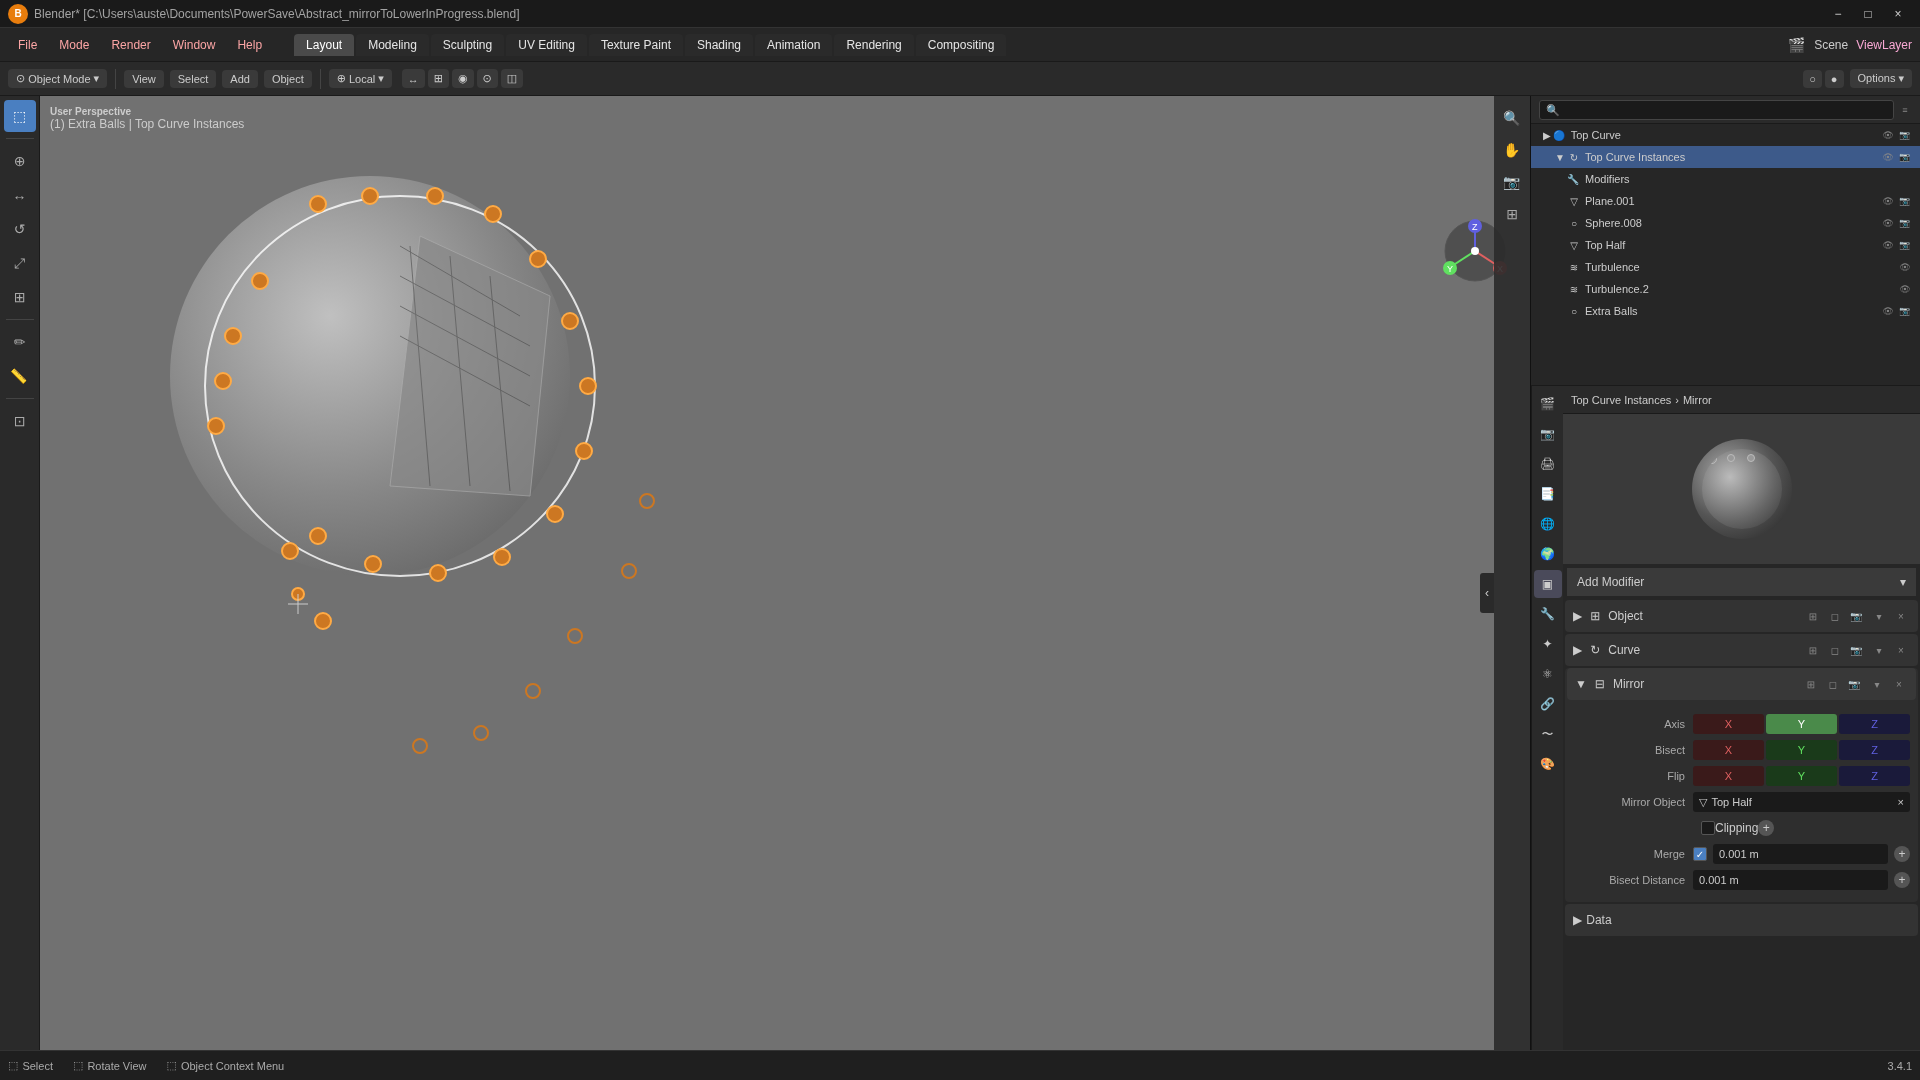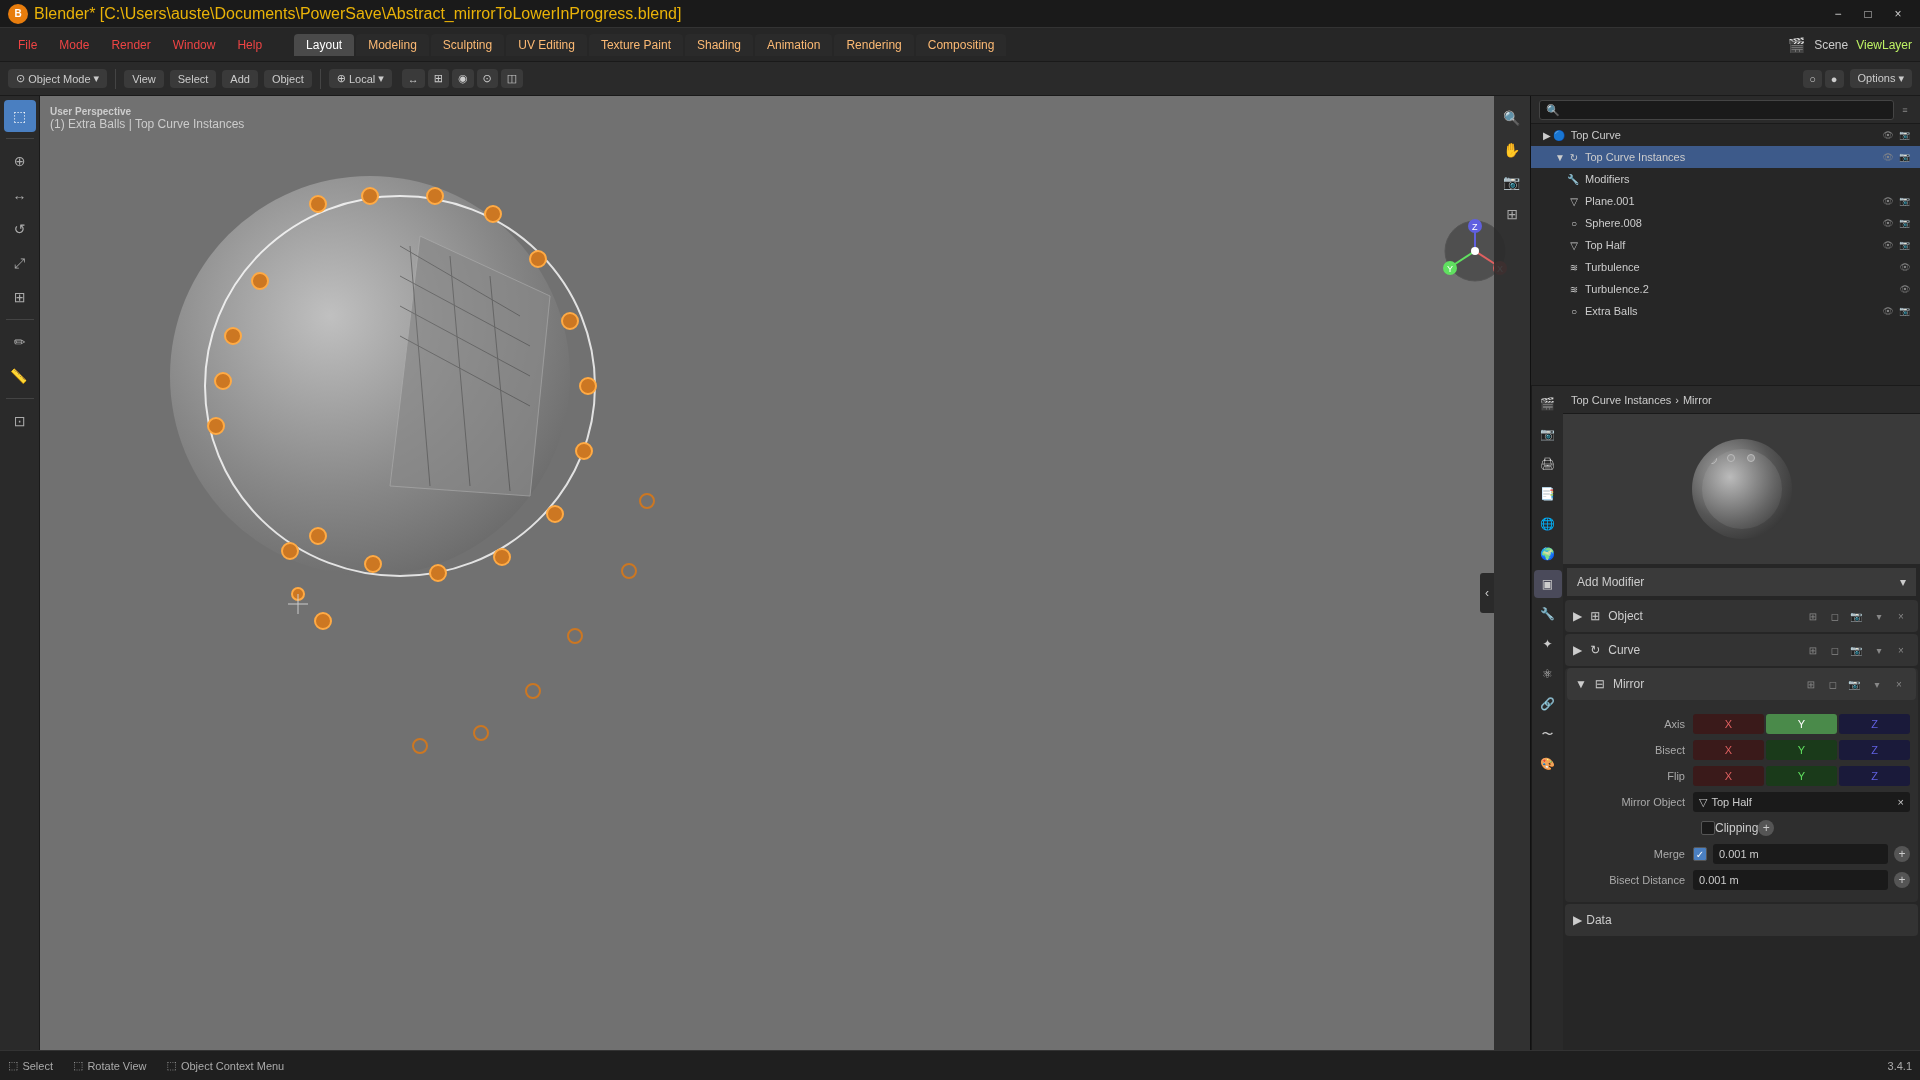--- a/index.html
+++ b/index.html
@@ -5,32 +5,32 @@
     * { box-sizing: border-box; margin: 0; padding: 0; }
     body { width: 1920px; height: 1080px; overflow: hidden; background: #1a1a1a; font-family: 'Arial', sans-serif; font-size: 12px; color: #ccc; }
 
     
     #titlebar {
       width: 100%; height: 28px; background: #1a1a1a; display: flex; align-items: center;
       justify-content: space-between; padding: 0 8px; border-bottom: 1px solid #333;
     }
     #titlebar .title-left { display: flex; align-items: center; gap: 6px; }
     #titlebar .title-left .blender-icon { width: 20px; height: 20px; background: #e87d0d; border-radius: 50%; display: flex; align-items: center; justify-content: center; font-weight: bold; font-size: 10px; color: white; }
-    #titlebar .title-text { color: #eab308; font-size: 16px; }
+    #titlebar .title-text { color: #a3a3a3; font-size: 12px; }
     #titlebar .win-controls { display: flex; gap: 2px; }
     #titlebar .win-btn { width: 28px; height: 22px; border: none; cursor: pointer; font-size: 12px; color: #ccc; background: transparent; }
 
     
     #menubar {
       width: 100%; height: 34px; background: #262626; display: flex; align-items: center;
       padding: 0 8px; gap: 2px; border-bottom: 1px solid #1a1a1a;
     }
-    .menu-item { padding: 4px 10px; border-radius: 4px; cursor: pointer; font-size: 12px; color: #ef4444; }
+    .menu-item { padding: 4px 10px; border-radius: 4px; cursor: pointer; font-size: 12px; color: #fca5a5; }
     .workspace-tabs { display: flex; margin-left: 20px; gap: 2px; }
-    .workspace-tab { padding: 4px 12px; border-radius: 4px 4px 0 0; cursor: pointer; font-size: 12px; color: #fdba74; background: #2a2a2a; }
+    .workspace-tab { padding: 4px 12px; border-radius: 4px 4px 0 0; cursor: pointer; font-size: 12px; color: #e5e5e5; background: #2a2a2a; }
     .workspace-tab.active { background: #4a4a4a; color: #fff; }
 
     
     #main { display: flex; width: 100%; height: calc(1080px - 28px - 34px - 30px); }
 
     
     #left-toolbar {
       width: 40px; background: #2a2a2a; display: flex; flex-direction: column; align-items: center;
       padding: 4px 0; gap: 2px; border-right: 1px solid #1a1a1a;
     }
@@ -143,21 +143,21 @@
     <div class="workspace-tab">UV Editing</div>
     <div class="workspace-tab">Texture Paint</div>
     <div class="workspace-tab">Shading</div>
     <div class="workspace-tab">Animation</div>
     <div class="workspace-tab">Rendering</div>
     <div class="workspace-tab">Compositing</div>
   </div>
   <div style="margin-left:auto; display:flex; align-items:center; gap:8px;">
     <span style="font-size:14px;">🎬</span>
     <span style="font-size:12px; color:#ccc;">Scene</span>
-    <span style="font-size:12px; color:#bef264;">ViewLayer</span>
+    <span style="font-size:12px; color:#f9a8d4;">ViewLayer</span>
   </div>
 </div>
 
 <div id="viewport-header" style="height:34px; background:#2a2a2a; display:flex; align-items:center; padding:0 8px; gap:6px; border-bottom:1px solid #1a1a1a;">
   <div class="header-btn">
     <span>⊙</span>
     <span>Object Mode</span>
     <span>▾</span>
   </div>
   <div class="header-sep"></div>

